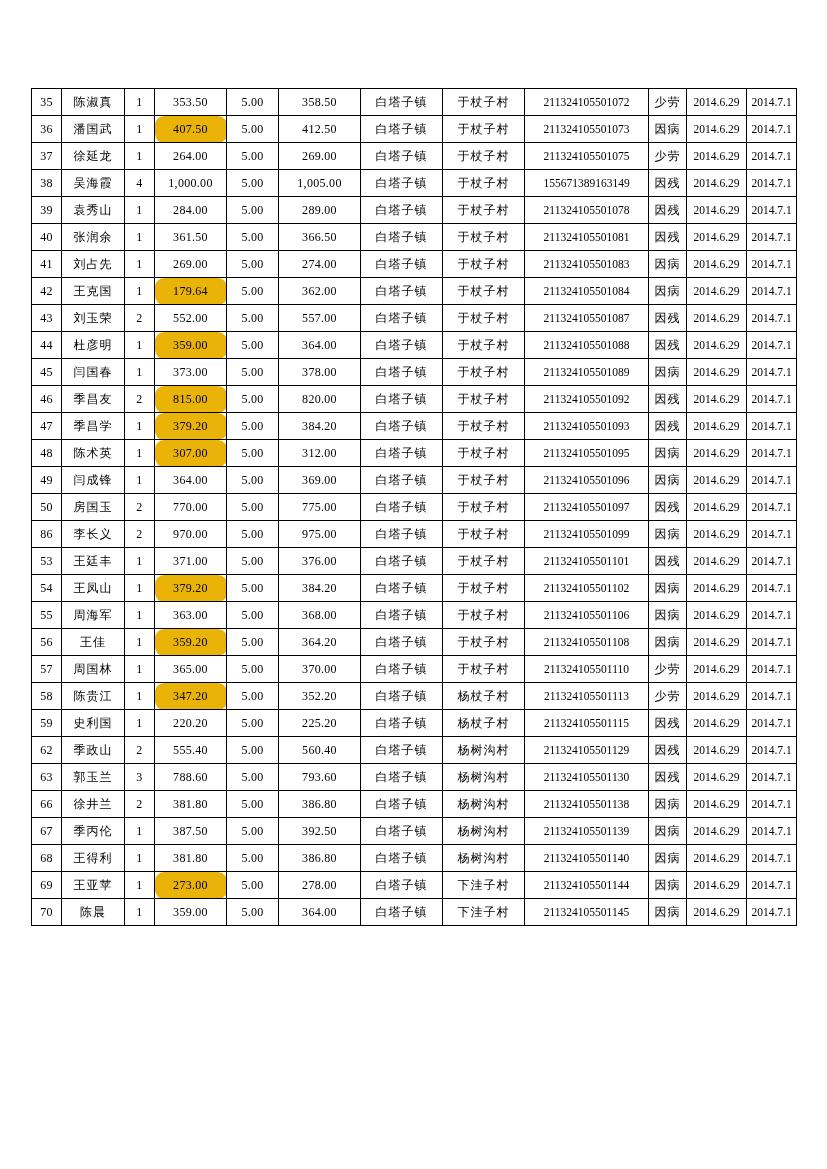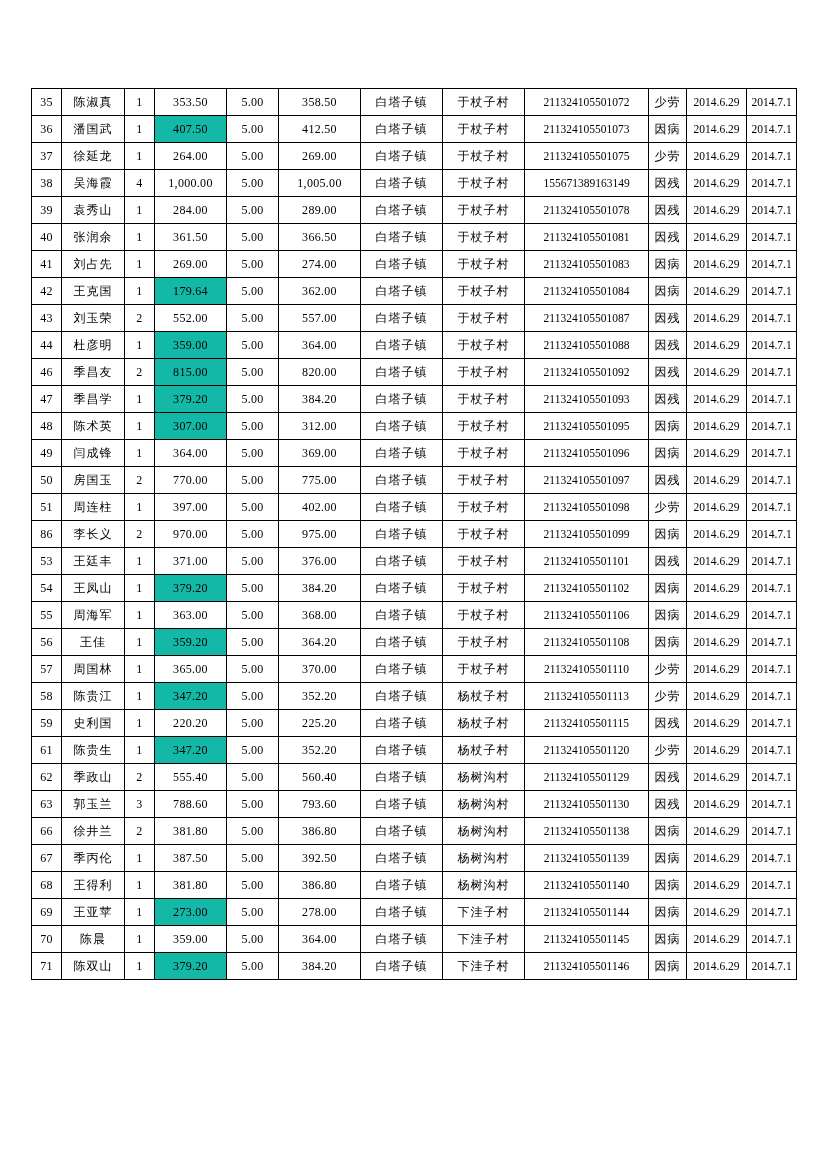--- a/index.html
+++ b/index.html
@@ -49,21 +49,22 @@
   col.c-id      { width: 124px; }
   col.c-reason  { width: 38px; }
   col.c-date1   { width: 60px; }
   col.c-date2   { width: 50px; }
 
   td.num {
     font-family: "Liberation Serif", "DejaVu Serif", serif;
     letter-spacing: 0.3px;
   }
   td.hl {
-    background: #14b8a6;
+    background: #eab308;
+    border-radius: 9px;
   }
   td.cn {
     letter-spacing: 1px;
   }
   td.id {
     letter-spacing: 0px;
     font-size: 11.5px;
   }
   td.date {
     font-size: 11.5px;
@@ -224,20 +225,34 @@
           <td class="num">5.00</td>
           <td class="num">364.00</td>
           <td class="cn">白塔子镇</td>
           <td class="cn">于杖子村</td>
           <td class="id">211324105501088</td>
           <td class="cn">因残</td>
           <td class="date">2014.6.29</td>
           <td class="date">2014.7.1</td>
         </tr>
         <tr>
+          <td class="num">45</td>
+          <td class="cn">闫国春</td>
+          <td class="num">1</td>
+          <td class="num">373.00</td>
+          <td class="num">5.00</td>
+          <td class="num">378.00</td>
+          <td class="cn">白塔子镇</td>
+          <td class="cn">于杖子村</td>
+          <td class="id">211324105501089</td>
+          <td class="cn">因病</td>
+          <td class="date">2014.6.29</td>
+          <td class="date">2014.7.1</td>
+        </tr>
+        <tr>
           <td class="num">46</td>
           <td class="cn">季昌友</td>
           <td class="num">2</td>
           <td class="num hl">815.00</td>
           <td class="num">5.00</td>
           <td class="num">820.00</td>
           <td class="cn">白塔子镇</td>
           <td class="cn">于杖子村</td>
           <td class="id">211324105501092</td>
           <td class="cn">因残</td>
@@ -294,34 +309,20 @@
           <td class="num">5.00</td>
           <td class="num">775.00</td>
           <td class="cn">白塔子镇</td>
           <td class="cn">于杖子村</td>
           <td class="id">211324105501097</td>
           <td class="cn">因残</td>
           <td class="date">2014.6.29</td>
           <td class="date">2014.7.1</td>
         </tr>
         <tr>
-          <td class="num">51</td>
-          <td class="cn">周连柱</td>
-          <td class="num">1</td>
-          <td class="num">397.00</td>
-          <td class="num">5.00</td>
-          <td class="num">402.00</td>
-          <td class="cn">白塔子镇</td>
-          <td class="cn">于杖子村</td>
-          <td class="id">211324105501098</td>
-          <td class="cn">少劳</td>
-          <td class="date">2014.6.29</td>
-          <td class="date">2014.7.1</td>
-        </tr>
-        <tr>
           <td class="num">86</td>
           <td class="cn">李长义</td>
           <td class="num">2</td>
           <td class="num">970.00</td>
           <td class="num">5.00</td>
           <td class="num">975.00</td>
           <td class="cn">白塔子镇</td>
           <td class="cn">于杖子村</td>
           <td class="id">211324105501099</td>
           <td class="cn">因病</td>
@@ -420,34 +421,20 @@
           <td class="num">5.00</td>
           <td class="num">225.20</td>
           <td class="cn">白塔子镇</td>
           <td class="cn">杨杖子村</td>
           <td class="id">211324105501115</td>
           <td class="cn">因残</td>
           <td class="date">2014.6.29</td>
           <td class="date">2014.7.1</td>
         </tr>
         <tr>
-          <td class="num">61</td>
-          <td class="cn">陈贵生</td>
-          <td class="num">1</td>
-          <td class="num hl">347.20</td>
-          <td class="num">5.00</td>
-          <td class="num">352.20</td>
-          <td class="cn">白塔子镇</td>
-          <td class="cn">杨杖子村</td>
-          <td class="id">211324105501120</td>
-          <td class="cn">少劳</td>
-          <td class="date">2014.6.29</td>
-          <td class="date">2014.7.1</td>
-        </tr>
-        <tr>
           <td class="num">62</td>
           <td class="cn">季政山</td>
           <td class="num">2</td>
           <td class="num">555.40</td>
           <td class="num">5.00</td>
           <td class="num">560.40</td>
           <td class="cn">白塔子镇</td>
           <td class="cn">杨树沟村</td>
           <td class="id">211324105501129</td>
           <td class="cn">因残</td>
@@ -527,33 +514,19 @@
         <tr>
           <td class="num">70</td>
           <td class="cn">陈晨</td>
           <td class="num">1</td>
           <td class="num">359.00</td>
           <td class="num">5.00</td>
           <td class="num">364.00</td>
           <td class="cn">白塔子镇</td>
           <td class="cn">下洼子村</td>
           <td class="id">211324105501145</td>
-          <td class="cn">因病</td>
-          <td class="date">2014.6.29</td>
-          <td class="date">2014.7.1</td>
-        </tr>
-        <tr>
-          <td class="num">71</td>
-          <td class="cn">陈双山</td>
-          <td class="num">1</td>
-          <td class="num hl">379.20</td>
-          <td class="num">5.00</td>
-          <td class="num">384.20</td>
-          <td class="cn">白塔子镇</td>
-          <td class="cn">下洼子村</td>
-          <td class="id">211324105501146</td>
           <td class="cn">因病</td>
           <td class="date">2014.6.29</td>
           <td class="date">2014.7.1</td>
         </tr>
       </tbody>
   </table>
 </div>
 
 </body></html>

